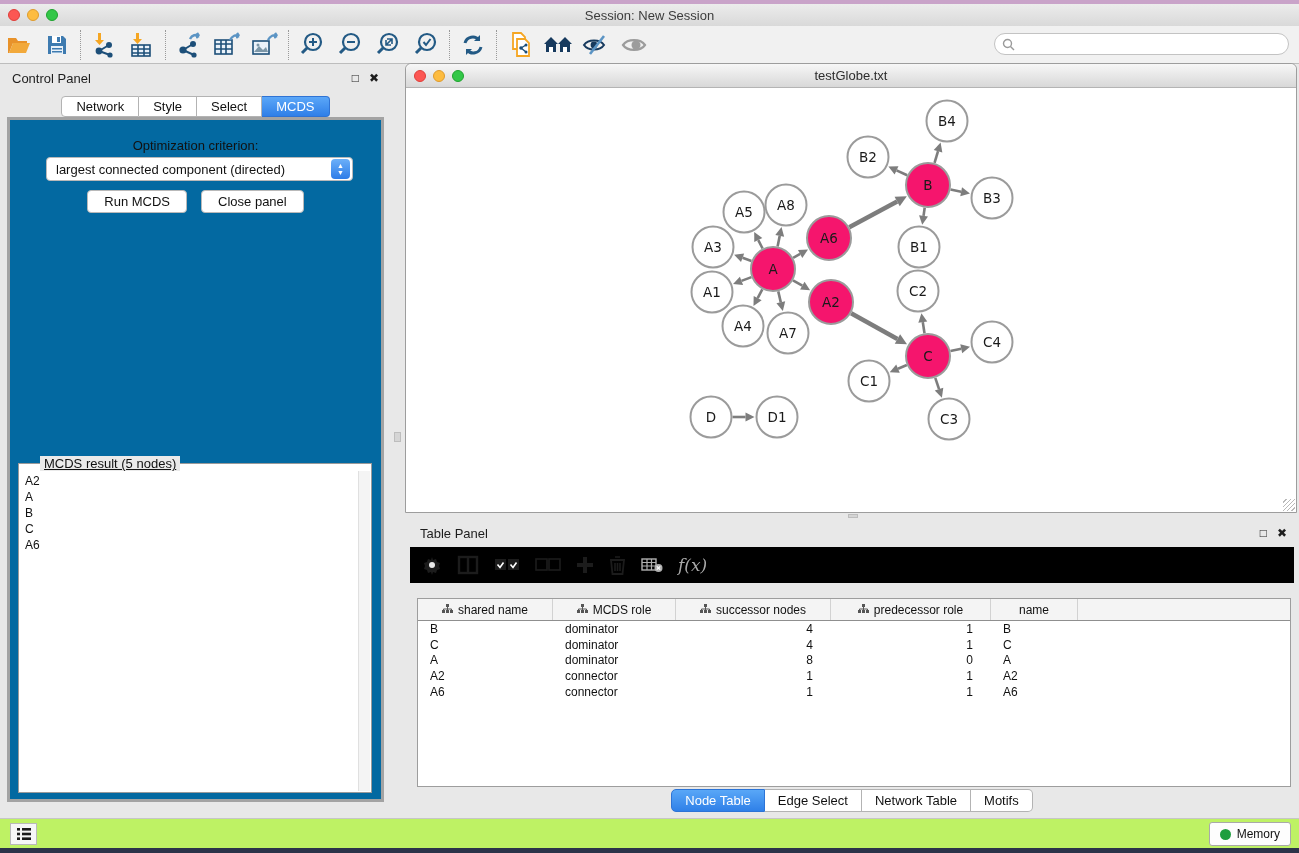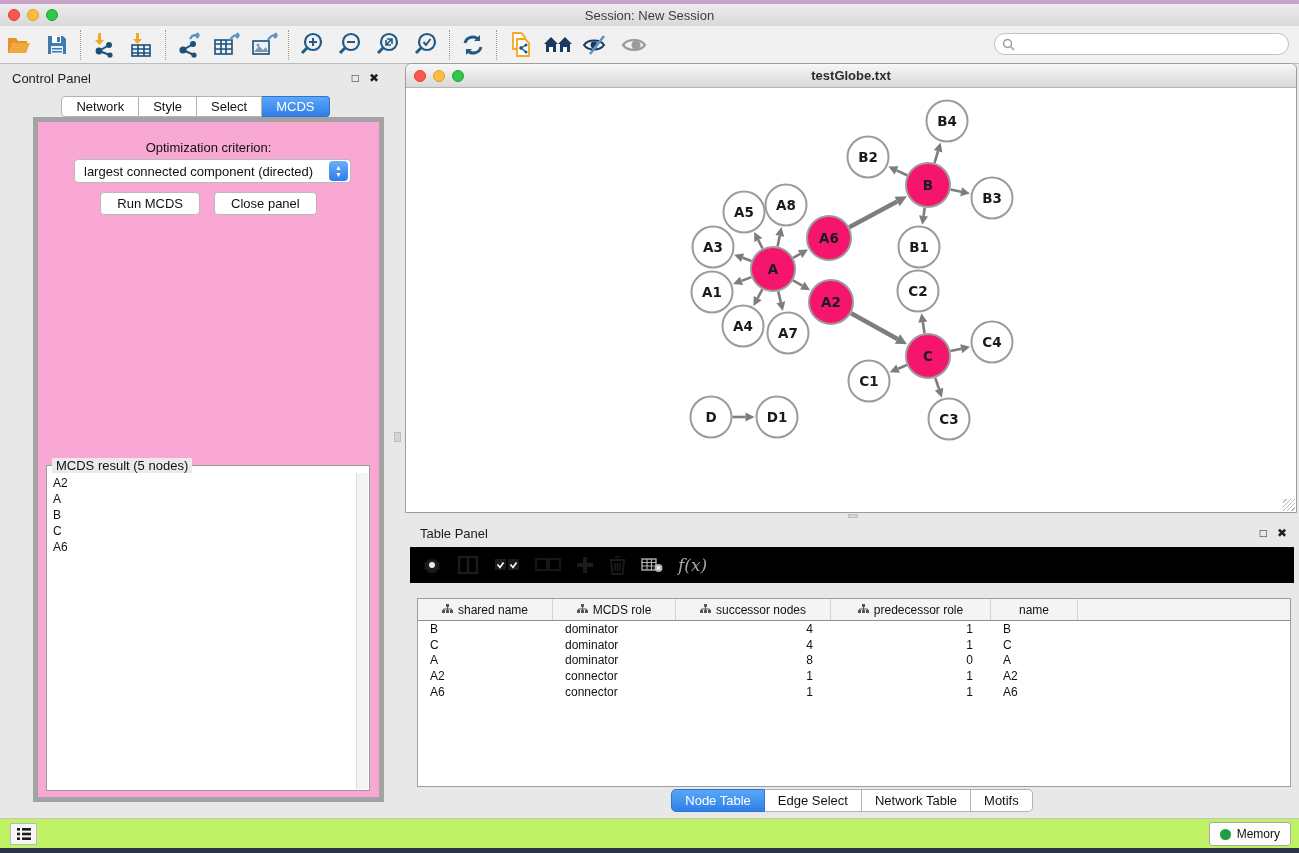--- a/index.html
+++ b/index.html
@@ -30,46 +30,46 @@
   .control-panel { position:absolute; left:0; top:64px; width:391px; height:754px; background:#e8e8e8; }
   .panel-head { height:28px; display:flex; align-items:center; padding:0 12px; }
   .panel-head .ph-title { flex:1; color:#1d1d1d; font-size:13px; }
   .panel-head .ph-ico { color:#1d1d1d; font-size:12px; margin-left:10px; cursor:default; }
   .seg-tabs { display:flex; justify-content:center; margin-top:4px; }
   .seg { height:21px; padding:0 14px; display:flex; align-items:center; background:#fff;
     border:1px solid #b3b3b3; border-left:none; font-size:13px; color:#111; }
   .seg:first-child { border-left:1px solid #b3b3b3; border-radius:4px 0 0 4px; }
   .seg:last-child { border-radius:0 4px 4px 0; }
   .seg.active { background:linear-gradient(#5ba7f8,#2f7fe8); border-color:#2f73d4; color:#fff; }
-  .cp-body { position:absolute; left:7px; right:7px; top:53px; bottom:16px; border:5px solid #a3a3a3; background:#f9a8d4;margin-left:26px; }
+  .cp-body { position:absolute; left:7px; right:7px; top:53px; bottom:16px; border:3px solid #a3a3a3; background:#0369a1; }
   .opt-label { text-align:center; margin-top:18px; font-size:13px; color:#111; }
   .opt-select { position:absolute; left:36px; right:28px; top:37px; height:24px; background:#fff;
     border:1px solid #b9b9b9; border-radius:4px; display:flex; align-items:center; }
   .opt-select .sel-text { flex:1; padding-left:9px; font-size:13px; color:#111; white-space:nowrap; overflow:hidden; }
   .opt-select .stepper { width:19px; height:20px; margin-right:2px; border-radius:4px;
     background:linear-gradient(#6cb0f9,#2d7ce8); display:flex; flex-direction:column; align-items:center; justify-content:center; }
   .stepper span { color:#fff; font-size:7px; line-height:7px; }
   .btn-row { position:absolute; left:0; right:0; top:70px; display:flex; justify-content:center; gap:14px; }
   .pbtn { height:23px; padding:0 16px; background:#fff; border:1px solid #b9b9b9; border-radius:4px;
     font-size:13px; color:#111; display:flex; align-items:center; }
   .result-box { position:absolute; left:8px; right:9px; top:343px; bottom:6px; border:1px solid #9a9a9a; background:#fff; }
-  .result-title { position:absolute; top:-8px; left:5px; background:#eaeaea; padding:0 4px; font-size:13px; color:#111; }
+  .result-title { position:absolute; top:-8px; left:21px; background:#eaeaea; padding:0 4px; font-size:13px; color:#111;text-decoration:underline; }
   .result-list { position:absolute; left:1px; right:13px; top:7px; bottom:1px; background:#fff;
     font-size:12px; color:#111; padding:2px 0 0 5px; line-height:16px; }
   .result-scroll { position:absolute; right:1px; top:7px; bottom:1px; width:12px; background:#f4f4f4; border-left:1px solid #e0e0e0; }
 
   
   .v-split { position:absolute; left:391px; top:64px; width:14px; height:754px; background:#e8e8e8; }
   .v-split .grip { position:absolute; left:3px; top:368px; width:7px; height:10px; background:#d5d5d5; border:1px solid #bdbdbd; }
   .h-split { position:absolute; left:405px; top:513px; width:894px; height:6px; background:#e8e8e8; }
   .h-split .grip { position:absolute; left:443px; top:1px; width:10px; height:4px; background:#d5d5d5; border:1px solid #bdbdbd; }
 
   
   .net-window { position:absolute; left:405px; top:63px; width:892px; height:450px;
-    border:1px solid #9d9d9d; border-radius:6px 6px 0 0; background:#fff;font-weight:bold; }
+    border:1px solid #9d9d9d; border-radius:6px 6px 0 0; background:#fff; }
   .net-titlebar { height:24px; background:linear-gradient(#f7f7f7,#d8d8d8); border-bottom:1px solid #b4b4b4;
     border-radius:6px 6px 0 0; display:flex; align-items:center; position:relative; }
   .net-titlebar .title { position:absolute; left:0; right:0; text-align:center; font-size:13px; color:#2d2d2d; }
   .net-canvas { position:relative; width:890px; height:424px; background:#fff; overflow:hidden; }
   .resize-grip { position:absolute; right:1px; bottom:1px; width:12px; height:12px;
     background:repeating-linear-gradient(135deg,transparent 0 2px,#b9b9b9 2px 3px); }
 
   
   .table-panel { position:absolute; left:405px; top:519px; width:894px; height:299px; background:#e8e8e8; }
   .tp-toolbar { position:absolute; left:5px; right:5px; top:28px; height:36px; background:#000000;

